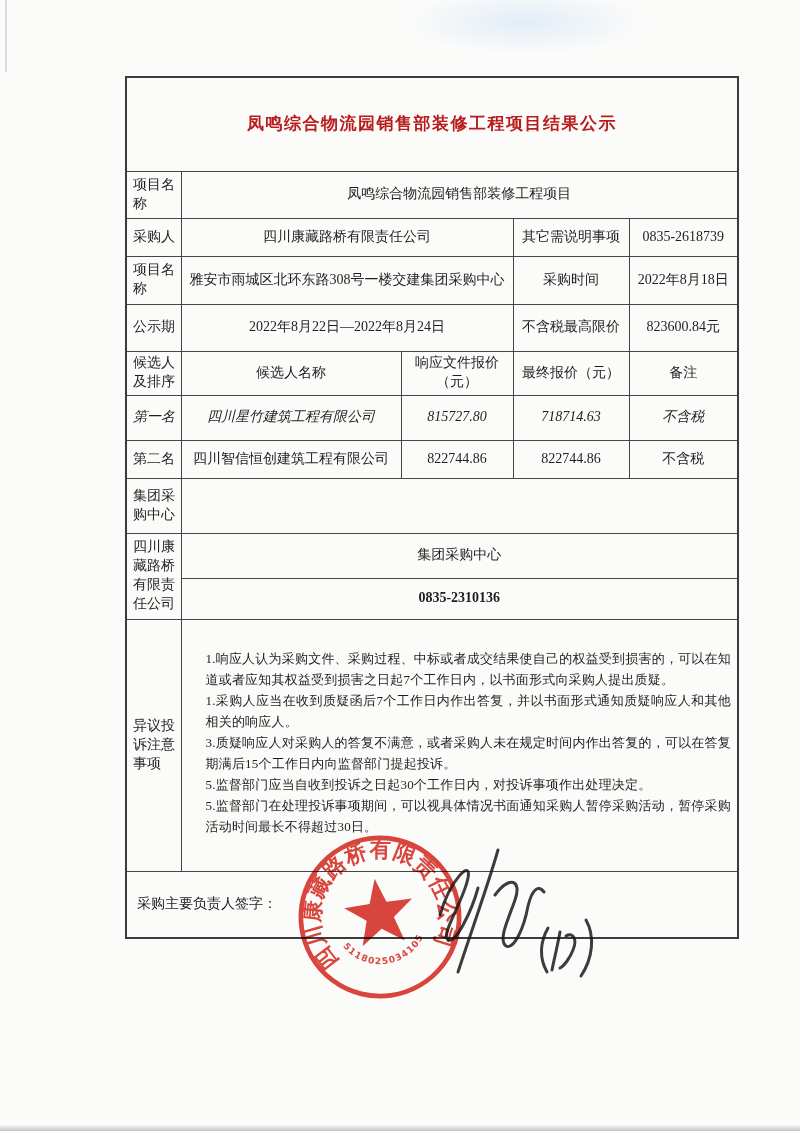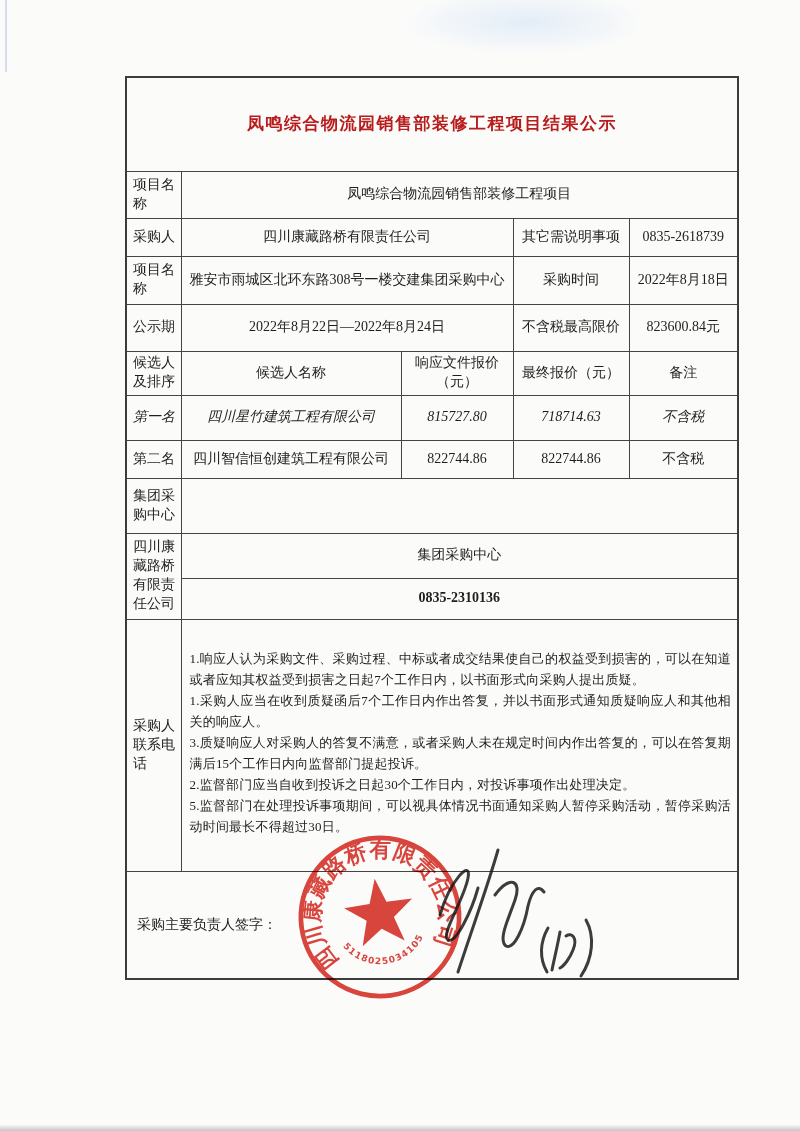--- a/index.html
+++ b/index.html
@@ -32,23 +32,23 @@
   tr.r-purchaser td { height:38px; }
   tr.r-location td { height:48px; }
   tr.r-publicity td { height:47px;margin-top:48px; }
   tr.r-chead td { height:44px; }
   tr.r-c1 td { height:45px;font-style:italic; }
   tr.r-c2 td { height:38px; }
   tr.r-other td { height:55px; }
   tr.r-sup1 td { height:45px; }
   tr.r-sup2 td { height:41px;font-weight:bold; }
   tr.r-obj td.obj-cell { height:248px; }
-  tr.r-sign td { height:108px; }
+  tr.r-sign td { height:67px; }
 
-  td.obj-cell { text-align:justify; padding:28px 6px 34px 8px; font-size:13px;
+  td.obj-cell { text-align:justify; padding:28px 6px 34px 24px; font-size:13px;
     line-height:1.62; letter-spacing:.2px; }
   td.obj-cell p { text-align:justify; }
   td.sign-cell { text-align:left; padding-left:10px; font-size:14px; }
 
   .stamp { position:absolute; left:294px; top:831px; width:172px; height:172px;
     transform:rotate(-8deg); opacity:.9; mix-blend-mode:multiply; }
   .stamp text { font-weight:700; }
   .signature { position:absolute; left:420px; top:840px; width:195px; height:150px; opacity:.92; }
 </style>
 </head>
@@ -117,26 +117,26 @@
       <td colspan="4"></td>
     </tr>
     <tr class="r-sup1">
       <td class="lbl" rowspan="2">四川康藏路桥有限责任公司</td>
       <td colspan="4">集团采购中心</td>
     </tr>
     <tr class="r-sup2">
       <td colspan="4">0835-2310136</td>
     </tr>
     <tr class="r-obj">
-      <td class="lbl">采购人联系电话</td>
+      <td class="lbl">异议投诉注意事项</td>
       <td class="obj-cell" colspan="4">
         <p>1.响应人认为采购文件、采购过程、中标或者成交结果使自己的权益受到损害的，可以在知道或者应知其权益受到损害之日起7个工作日内，以书面形式向采购人提出质疑。</p>
         <p>1.采购人应当在收到质疑函后7个工作日内作出答复，并以书面形式通知质疑响应人和其他相关的响应人。</p>
         <p>3.质疑响应人对采购人的答复不满意，或者采购人未在规定时间内作出答复的，可以在答复期满后15个工作日内向监督部门提起投诉。</p>
-        <p>2.监督部门应当自收到投诉之日起30个工作日内，对投诉事项作出处理决定。</p>
+        <p>5.监督部门应当自收到投诉之日起30个工作日内，对投诉事项作出处理决定。</p>
         <p>5.监督部门在处理投诉事项期间，可以视具体情况书面通知采购人暂停采购活动，暂停采购活动时间最长不得超过30日。</p>
       </td>
     </tr>
     <tr class="r-sign">
       <td class="sign-cell" colspan="5">采购主要负责人签字：</td>
     </tr>
   </tbody>
 </table>
 
 <svg class="stamp" viewBox="0 0 200 200" aria-hidden="true">

